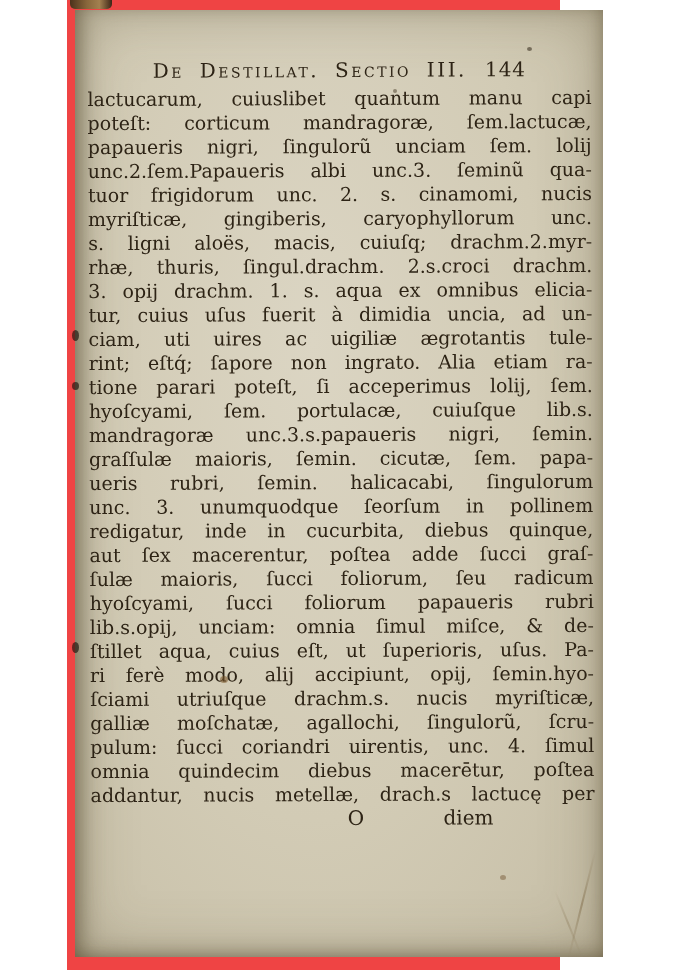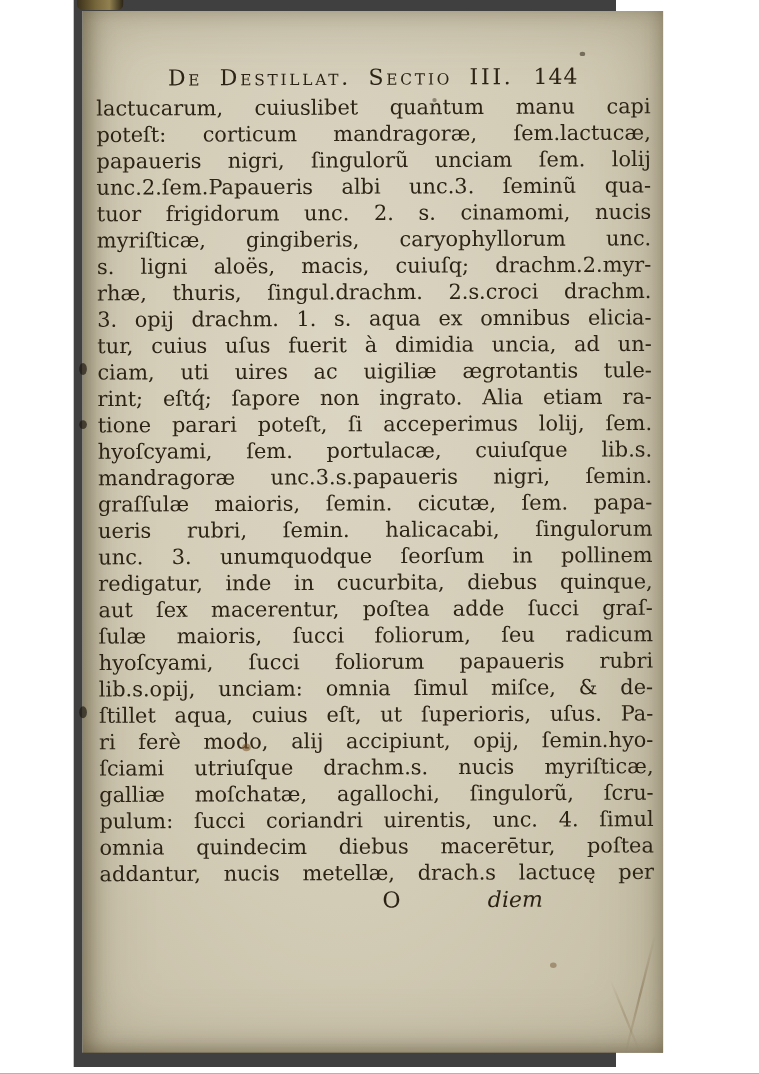--- a/index.html
+++ b/index.html
@@ -3,21 +3,21 @@
 <meta charset="utf-8">
 <style>
   html,body { margin:0; padding:0; }
   body {
     width:690px; height:976px; position:relative; overflow:hidden;
     background:#ffffff;
     font-family:"DejaVu Serif","Liberation Serif",serif;
   }
   .photo {
     position:absolute; left:67px; top:0; width:493px; height:970px;
-    background:#404040;
+    background:#ef4444;
   }
   .spine-blob {
     position:absolute; left:3px; top:0; width:42px; height:9px;
     background:linear-gradient(90deg,#3a2f16,#7c6a3a 40%,#9a8751 70%,#2a2212);
     border-radius:0 0 5px 5px; opacity:.9;
   }
   .paper {
     position:absolute; left:8px; top:10px; width:528px; height:947px;
     background:radial-gradient(ellipse at 45% 35%, #dbd5c3 0%, #d2cbb5 55%, #c5bda5 100%);
     box-shadow:
@@ -40,21 +40,21 @@
   .header .pagenum { letter-spacing:1px; }
   .body .line {
     font-size:19px; line-height:24px;
     text-align:justify; text-align-last:justify;
     white-space:normal;
   }
   .sigline {
     position:relative; height:26px; font-size:20px; line-height:25px;
   }
   .sig-o   { position:absolute; left:51%; }
-  .catch   { position:absolute; left:70%;font-style:italic; }
+  .catch   { position:absolute; left:70%; }
   .stain { position:absolute; border-radius:50%; filter:blur(0.6px); }
   .stain.s1 { left:145px; top:666px; width:8px;  height:7px; background:rgba(122,86,40,.55); }
   .stain.s2 { left:452px; top:37px;  width:5px;  height:4px; background:rgba(60,50,35,.6); }
   .stain.s3 { left:425px; top:865px; width:6px;  height:5px; background:rgba(110,80,45,.45); }
   .stain.s4 { left:318px; top:79px;  width:4px;  height:4px; background:rgba(70,58,38,.5); }
   .gutter-speck {
     position:absolute; left:-3px; width:7px; height:11px;
     background:#1a140c; border-radius:50%; opacity:.65;
   }
   .gs1 { top:320px; } .gs2 { top:372px; height:8px; } .gs3 { top:632px; }

